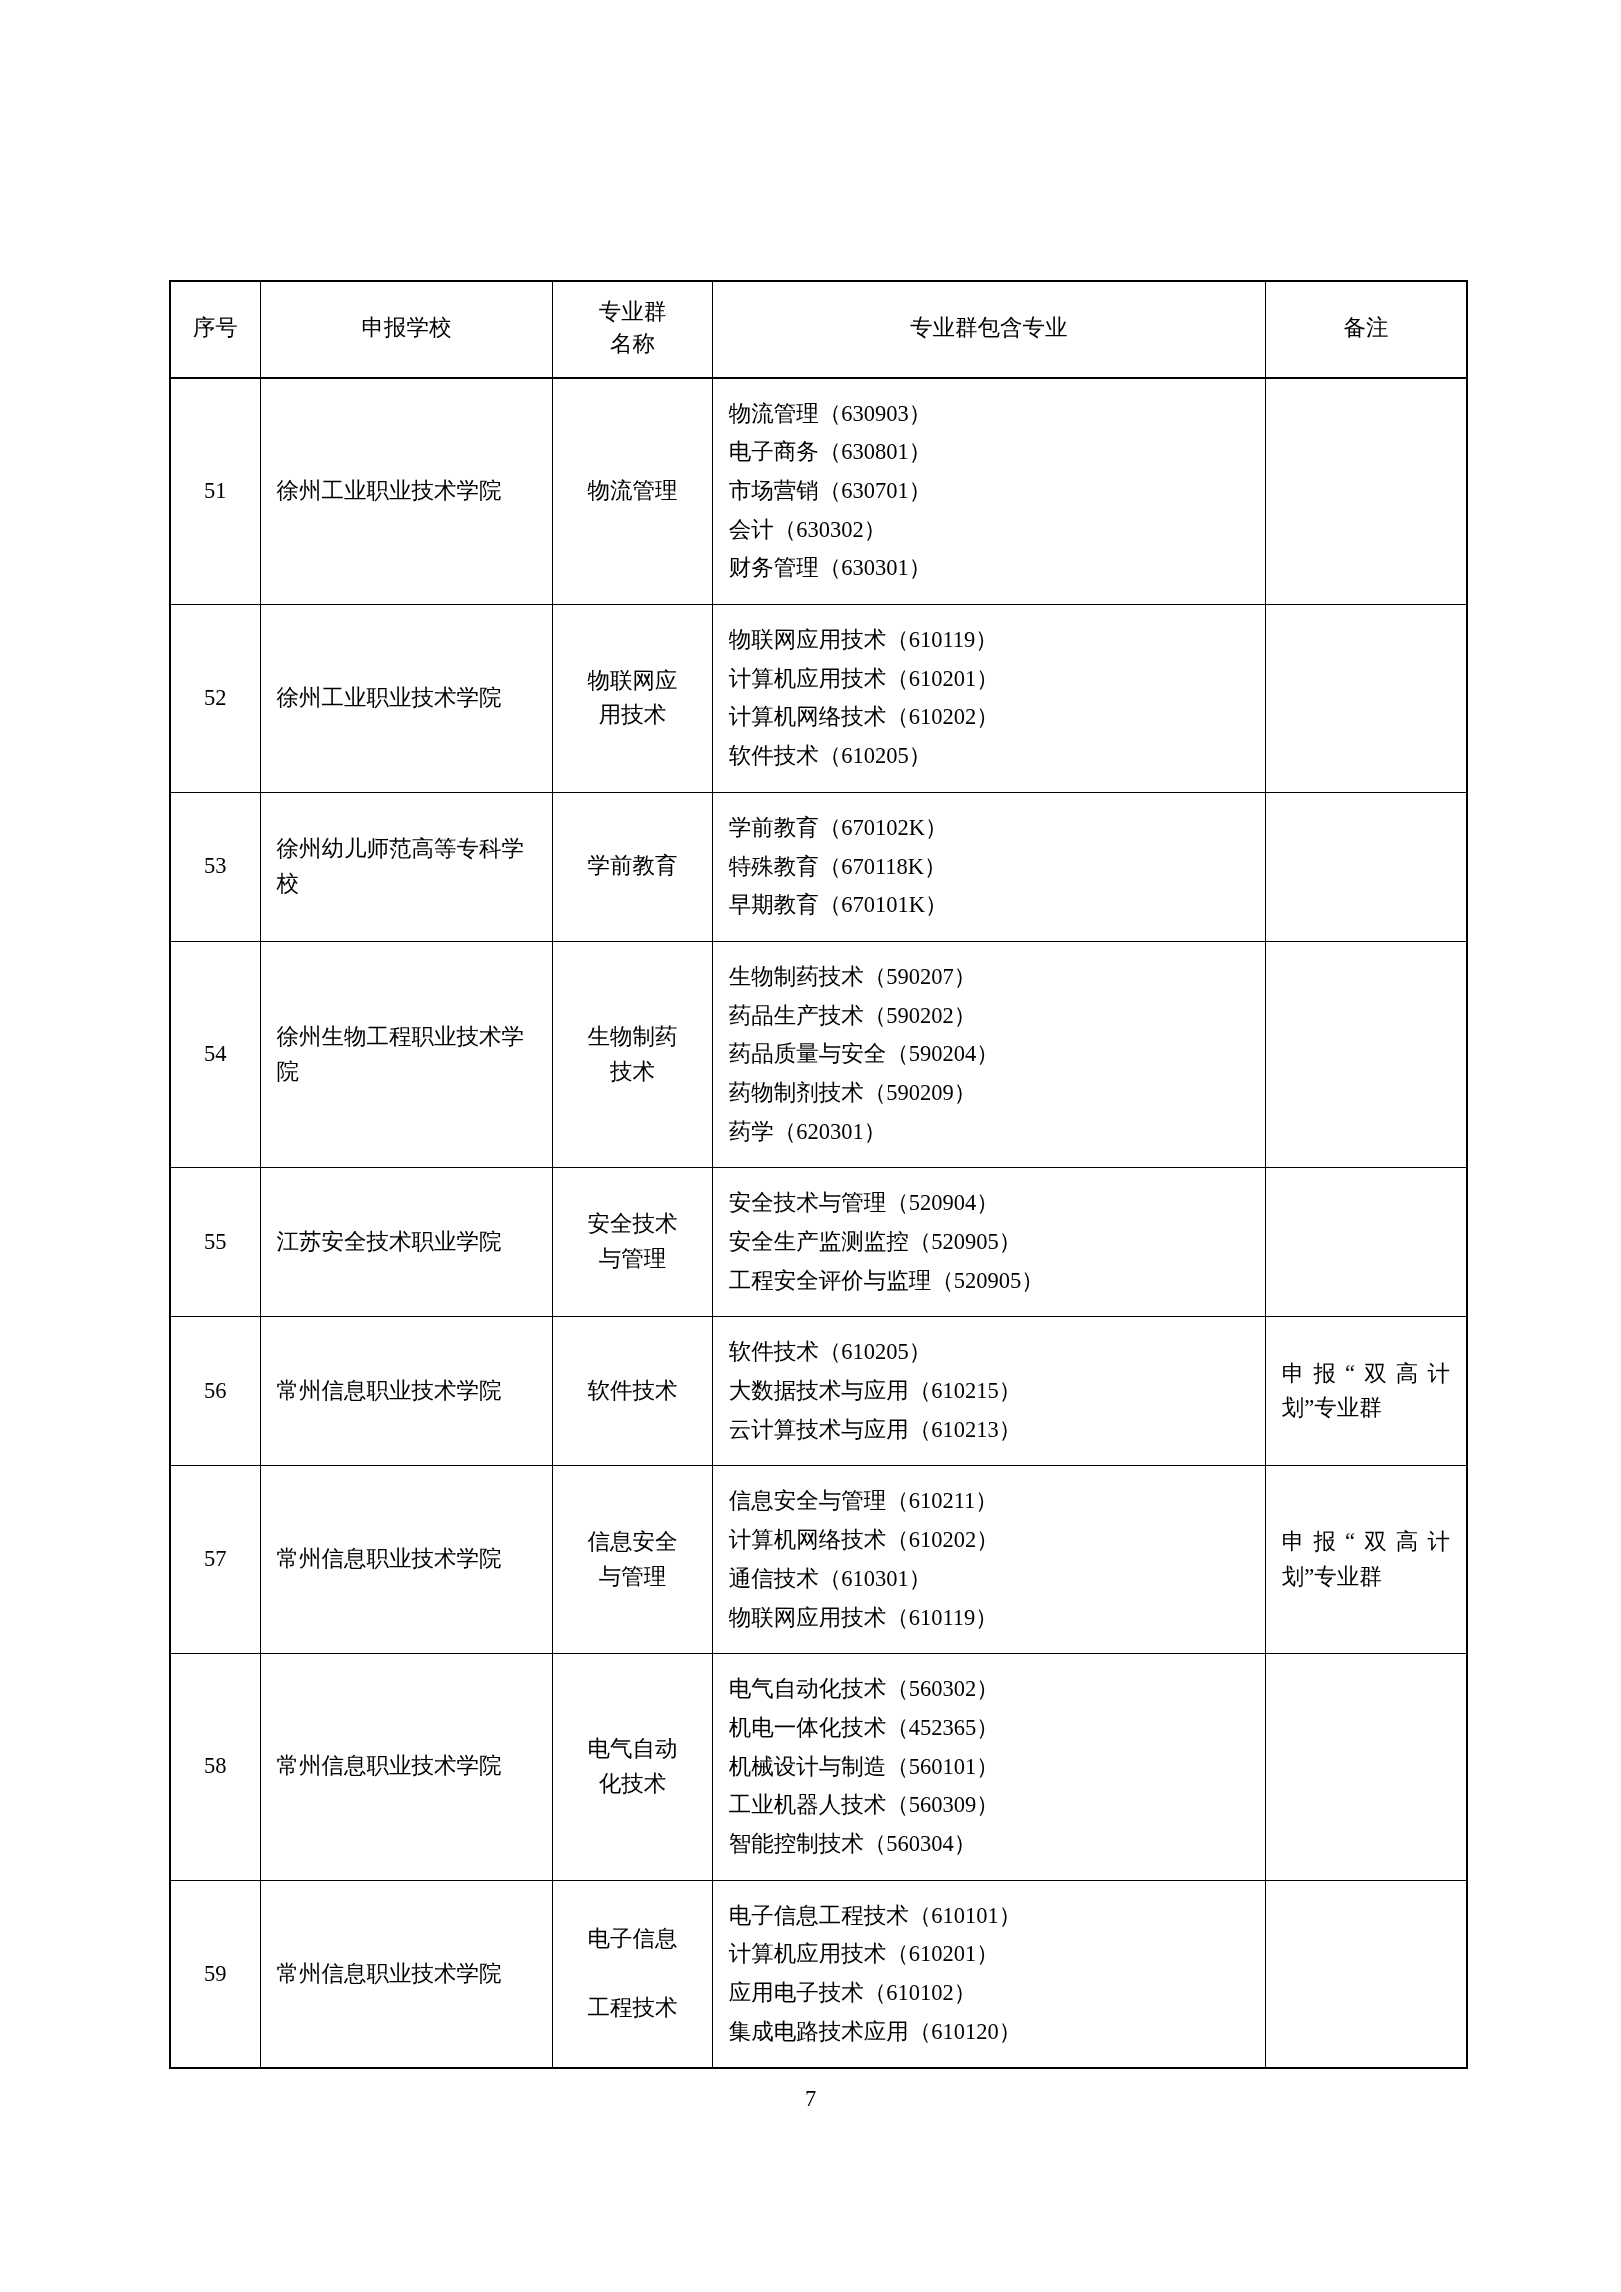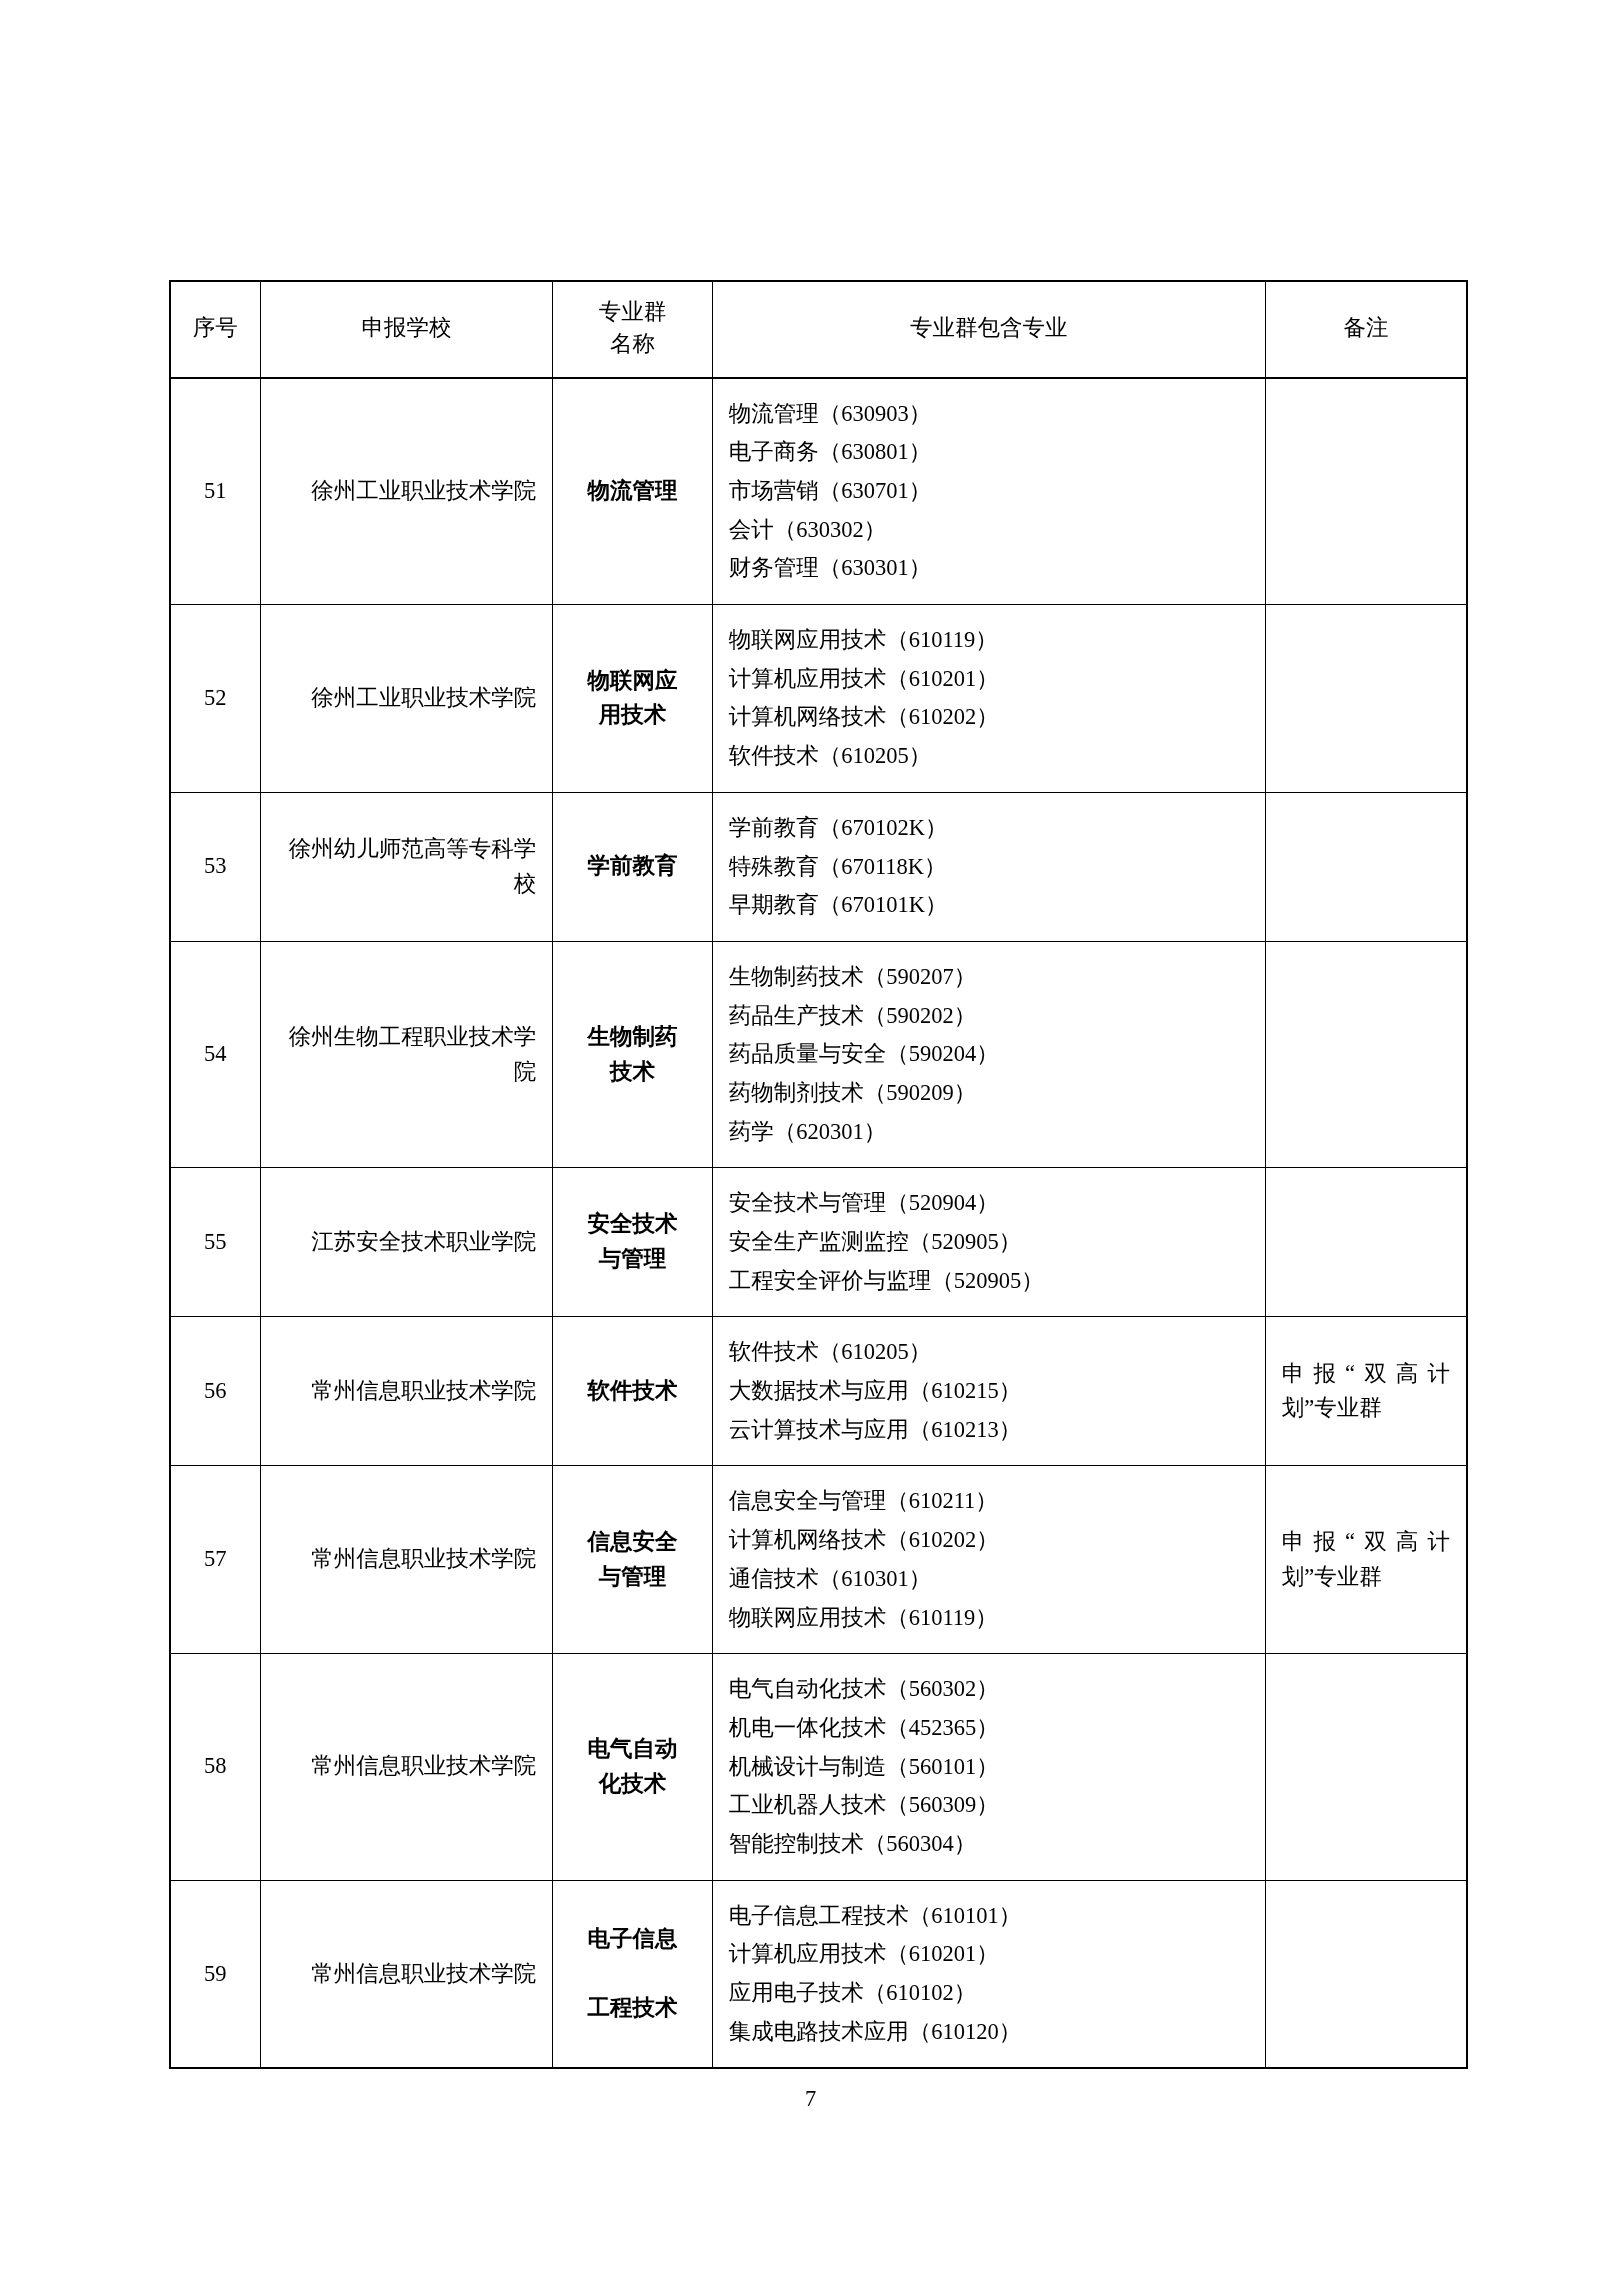--- a/index.html
+++ b/index.html
@@ -68,30 +68,29 @@
     line-height: 1.45;
   }
 
   td.cell-seq {
     text-align: center;
     font-family: "Liberation Serif", "DejaVu Serif", serif;
     font-size: 23.5px;
   }
 
   td.cell-school {
-    text-align: right;
+    text-align: left;
     padding: 9.8px 13.7px;
     line-height: 1.6;
   }
 
   td.cell-group {
     text-align: center;
     padding: 9.8px 7.8px;
     line-height: 1.7;
-    font-weight: bold;
   }
 
   td.cell-majors {
     text-align: left;
     padding: 11.8px 9.8px 11.8px 13.7px;
   }
 
   td.cell-majors .major-line {
     display: block;
     line-height: 1.72;

